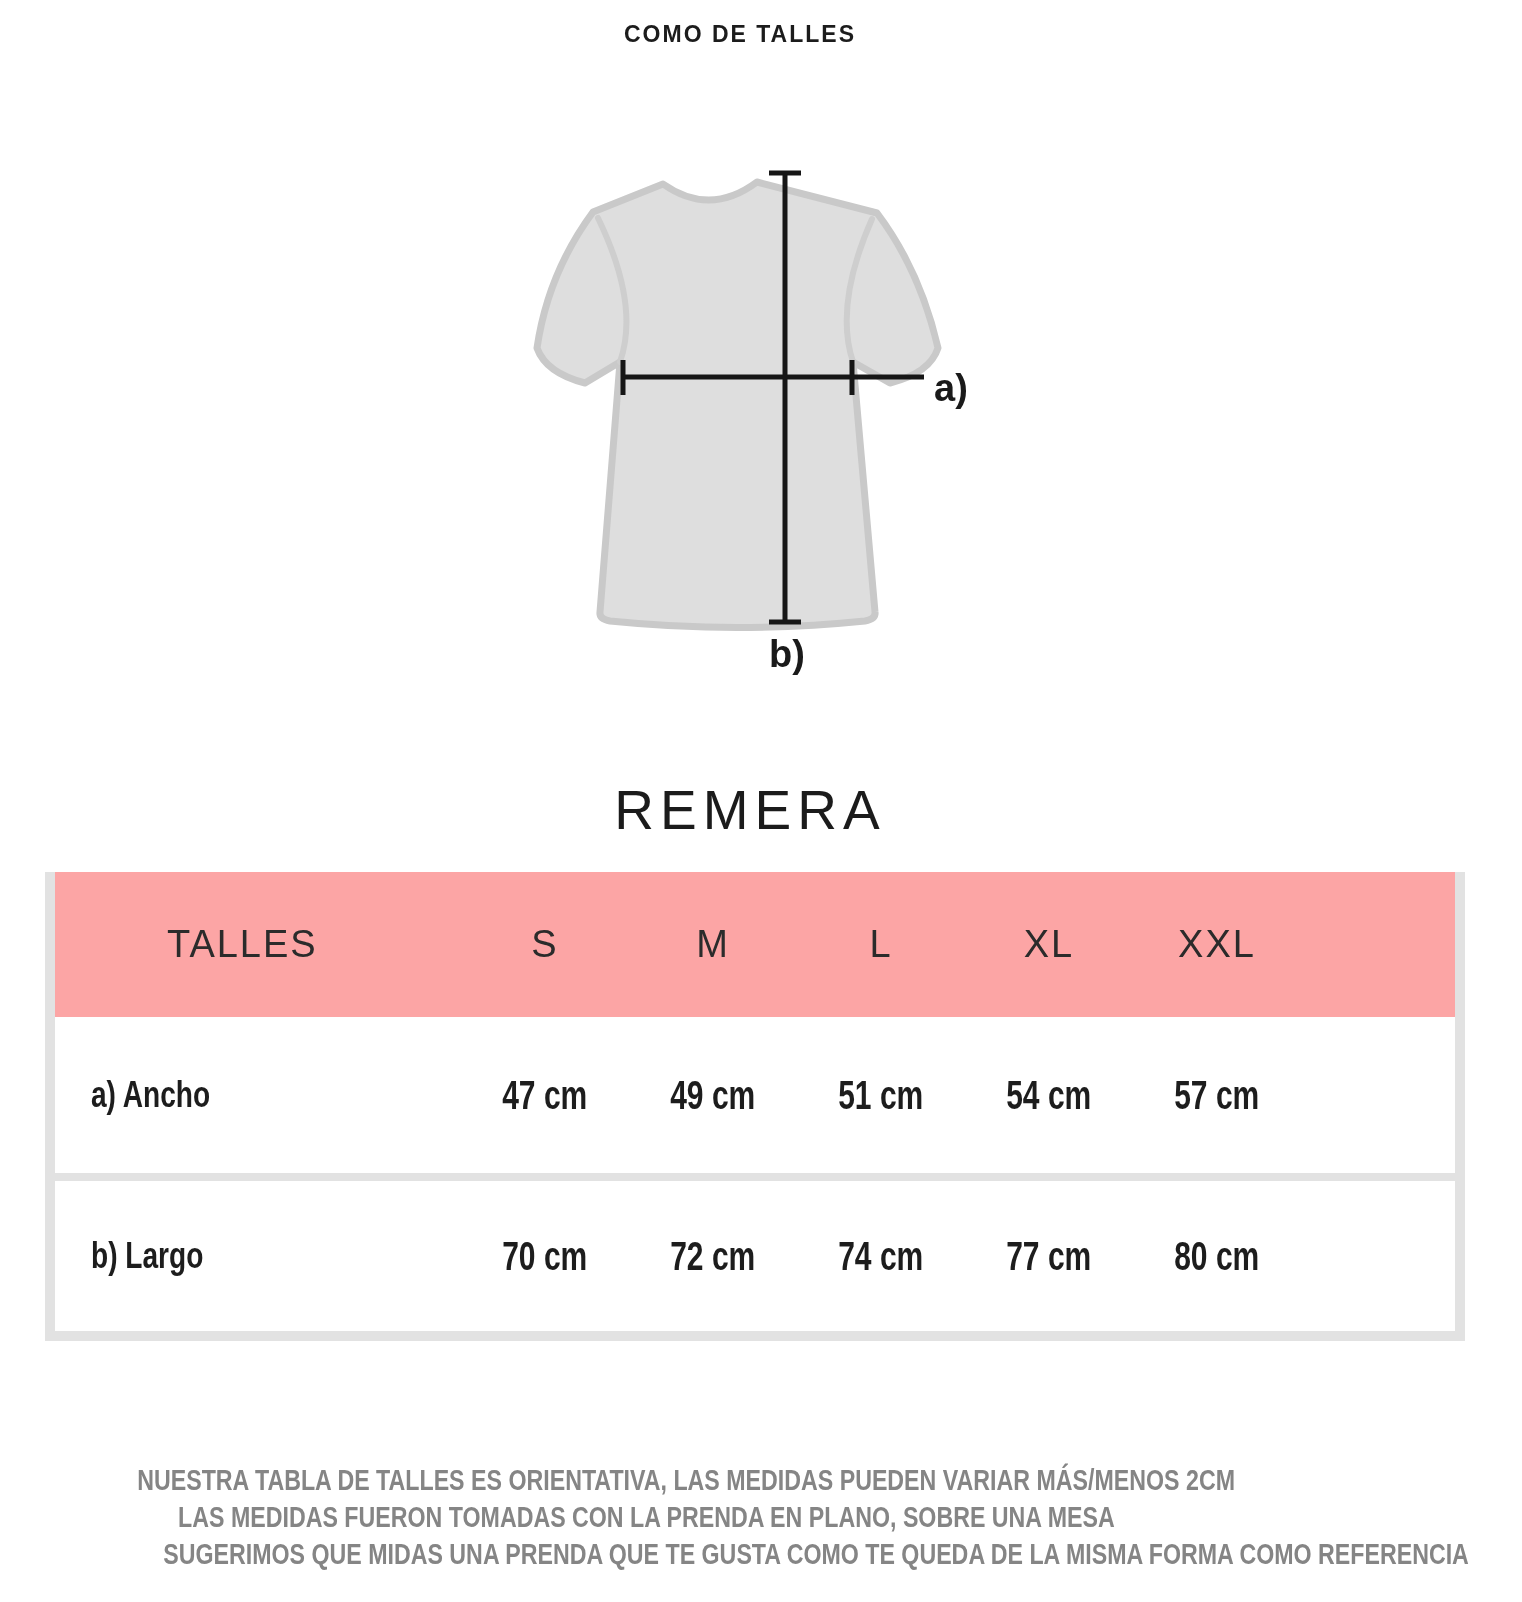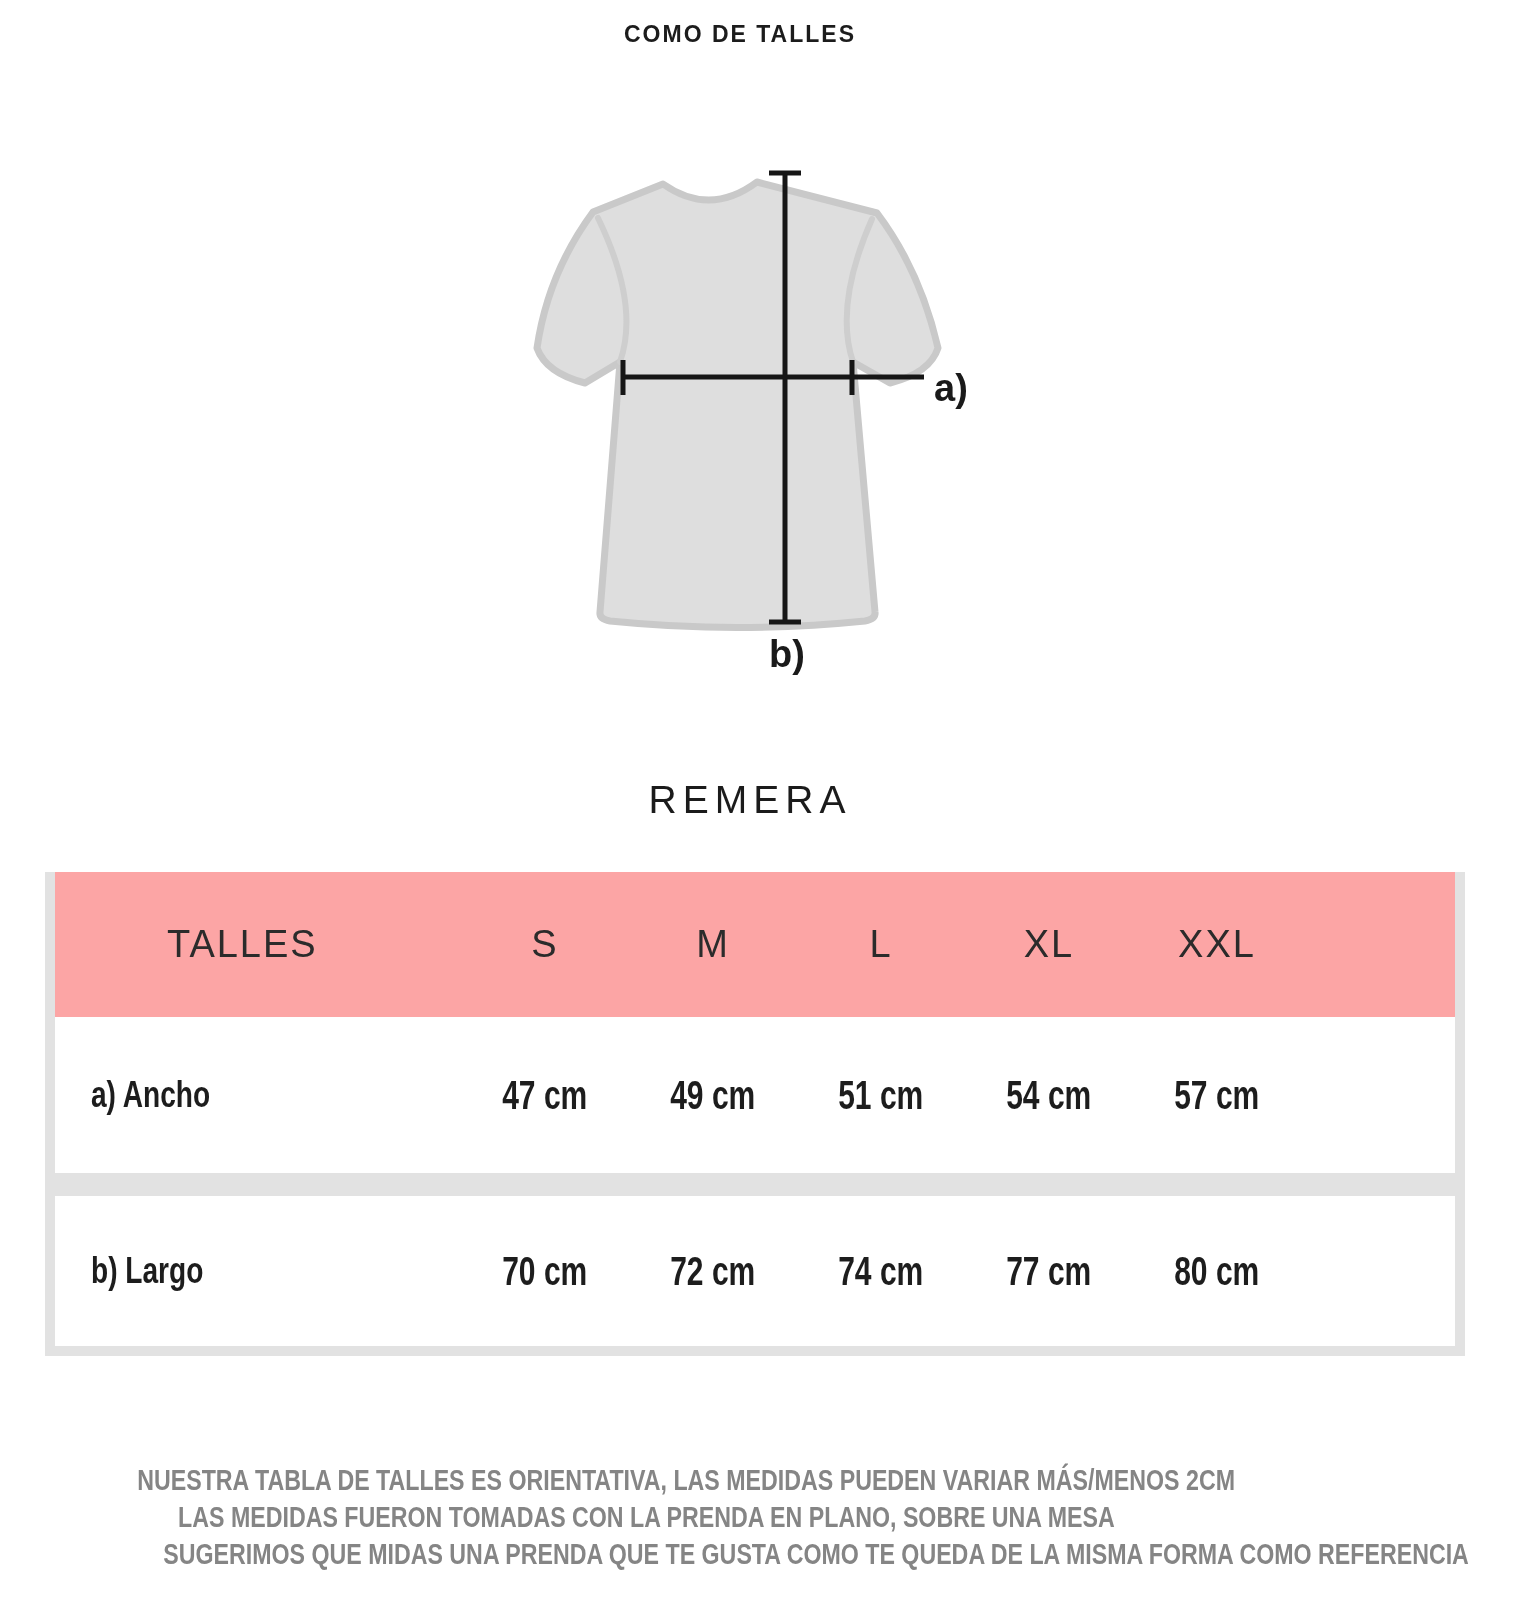--- a/index.html
+++ b/index.html
@@ -9,30 +9,30 @@
     font-family:"Liberation Sans","DejaVu Sans",sans-serif;
     color:#1d1d1d;
   }
   .page-title{
     position:absolute;top:21px;left:0;width:1480px;text-align:center;
     font-size:23px;font-weight:700;letter-spacing:2px;color:#1c1c1c;
   }
   .shirt-wrap{position:absolute;left:500px;top:155px;width:500px;height:540px;}
   .product-title{
     position:absolute;top:778px;left:0;width:1500px;text-align:center;
-    font-size:39px;font-weight:400;letter-spacing:6px;color:#1b1b1b;
+    font-size:55px;font-weight:400;letter-spacing:6px;color:#1b1b1b;
   }
   .size-table{
     position:absolute;left:45px;top:872px;width:1420px;
     background:#e2e2e2;box-sizing:border-box;
     padding:0 10px 10px 10px;
   }
   .thead{display:flex;align-items:center;height:145px;background:#fca5a5;}
   .trow{display:flex;align-items:center;height:156px;background:#ffffff;}
-  .trow.second{margin-top:23px;height:150px;}
+  .trow.second{margin-top:8px;height:150px;}
   .c-label{width:29%;box-sizing:border-box;padding-left:36px;}
   .thead .c-label{padding-left:112px;}
   .c-val{width:12%;text-align:center;}
   .hd{font-size:38px;font-weight:400;letter-spacing:2px;color:#2b2b2b;}
   .cond{display:inline-block;transform:scaleX(0.75);transform-origin:center;white-space:nowrap;}
   .cond-left{display:inline-block;transform:scaleX(0.78);transform-origin:left center;white-space:nowrap;}
   .rowlabel{font-size:36px;font-weight:700;color:#1d1d1d;}
   .val{font-size:40px;font-weight:700;color:#1d1d1d;}
   .footer{
     position:absolute;top:1462px;left:0;width:1292px;text-align:center;

